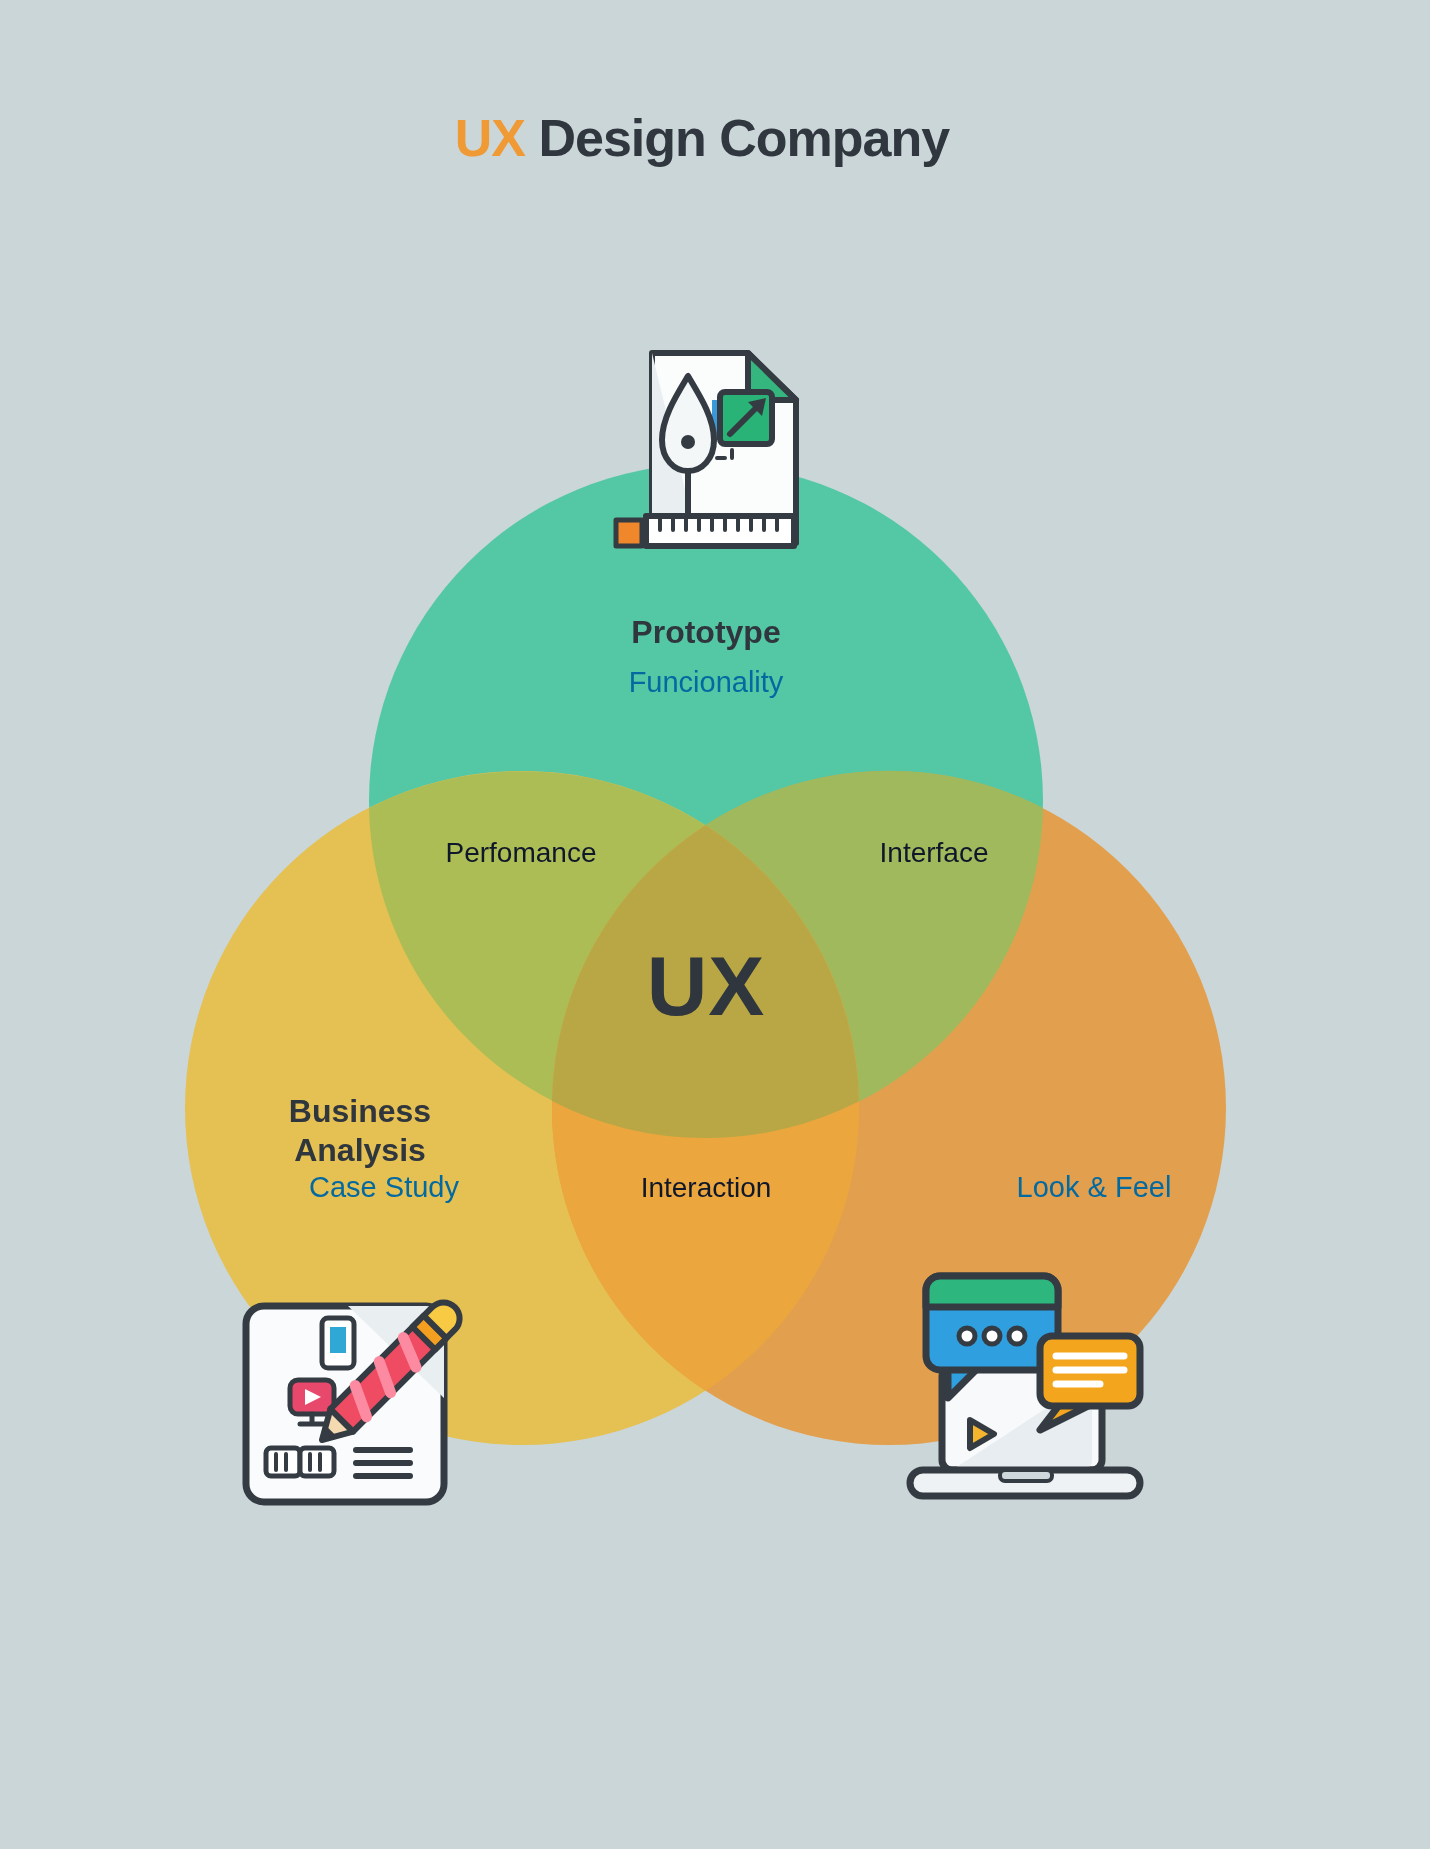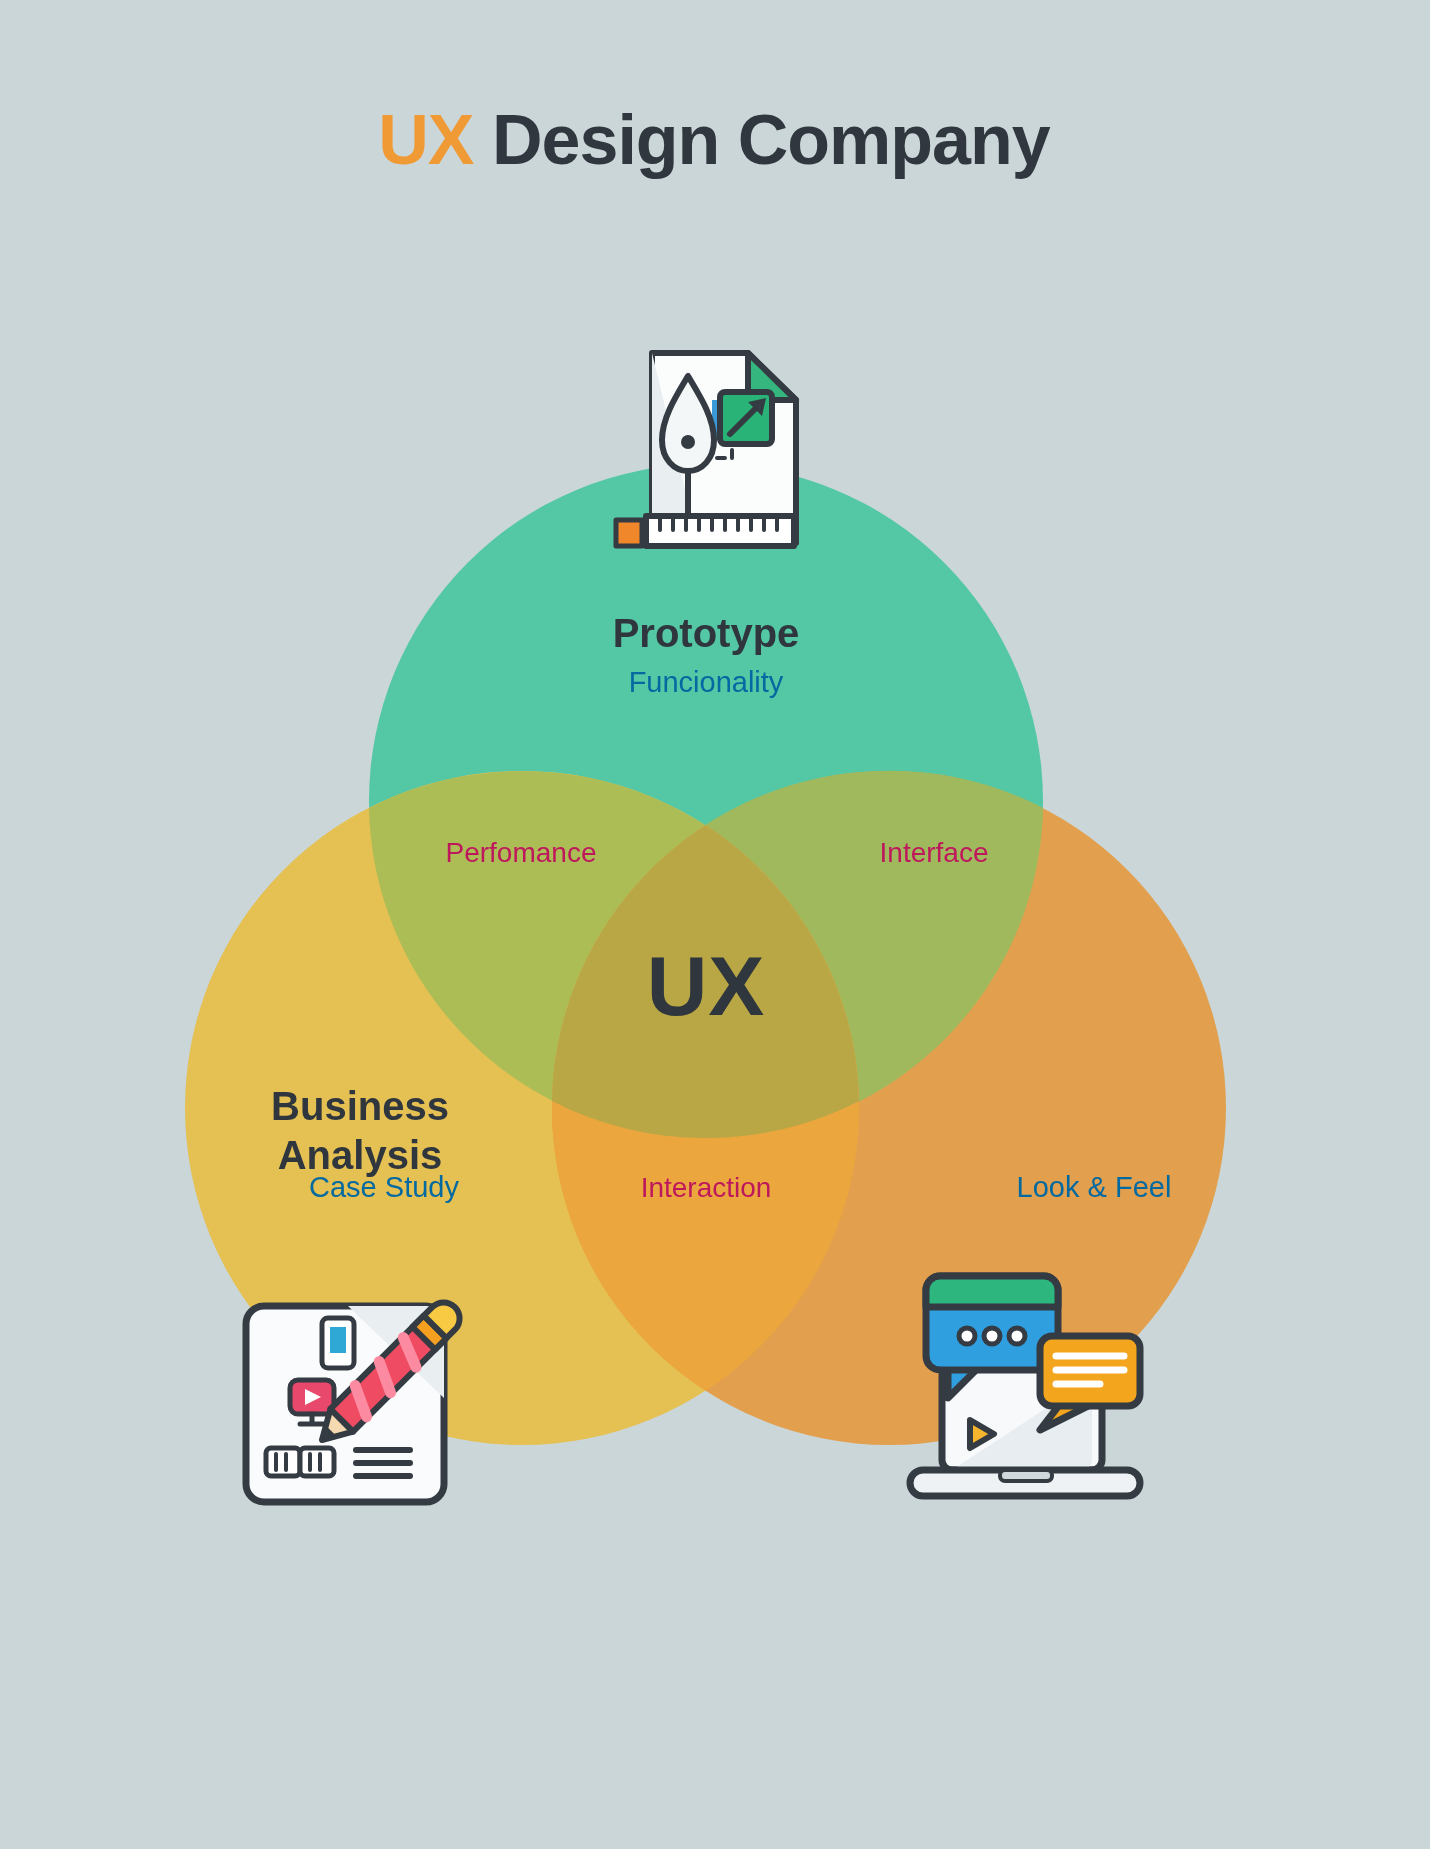--- a/index.html
+++ b/index.html
@@ -1,30 +1,30 @@
 <!DOCTYPE html>
 <html><head>
 <meta charset="utf-8">
 <style>
   html,body{margin:0;padding:0;background:#cbd6d9;}
   .canvas{
     position:relative;width:1430px;height:1849px;overflow:hidden;
     background:#cbd6d9;font-family:"Liberation Sans",sans-serif;isolation:isolate;
   }
   .title{
-    position:absolute;top:100px;left:0;width:1404px;text-align:center;
-    font-size:70px;font-weight:bold;color:#30373e;letter-spacing:-1px;padding-left:12px;
+    position:absolute;top:108px;left:0;width:1404px;text-align:center;
+    font-size:52px;font-weight:bold;color:#30373e;letter-spacing:-1px;
   }
   .title .hl{color:#f09a36;}
   .venn-svg{position:absolute;left:0;top:0;width:1430px;height:1849px;}
   .lbl{position:absolute;transform:translate(-50%,-50%);text-align:center;white-space:nowrap;}
-  .lbl-h{font-weight:bold;color:#2f363d;font-size:40px;line-height:1.22;}
+  .lbl-h{font-weight:bold;color:#2f363d;font-size:32px;line-height:1.22;}
   .lbl-h.wrap{white-space:normal;margin-top:18px;}
   .lbl-s{color:#0369a1;font-size:29px;}
-  .lbl-o{color:#be185d;font-size:28px;}
+  .lbl-o{color:#0f172a;font-size:28px;}
   .lbl-ux{font-weight:bold;color:#2f363d;font-size:84px;letter-spacing:1px;}
   .icon{position:absolute;}
 </style>
 </head>
 <body>
 
 <div class="canvas">
 
   <div class="title">
     <span class="hl">UX</span><span> Design Company</span>

